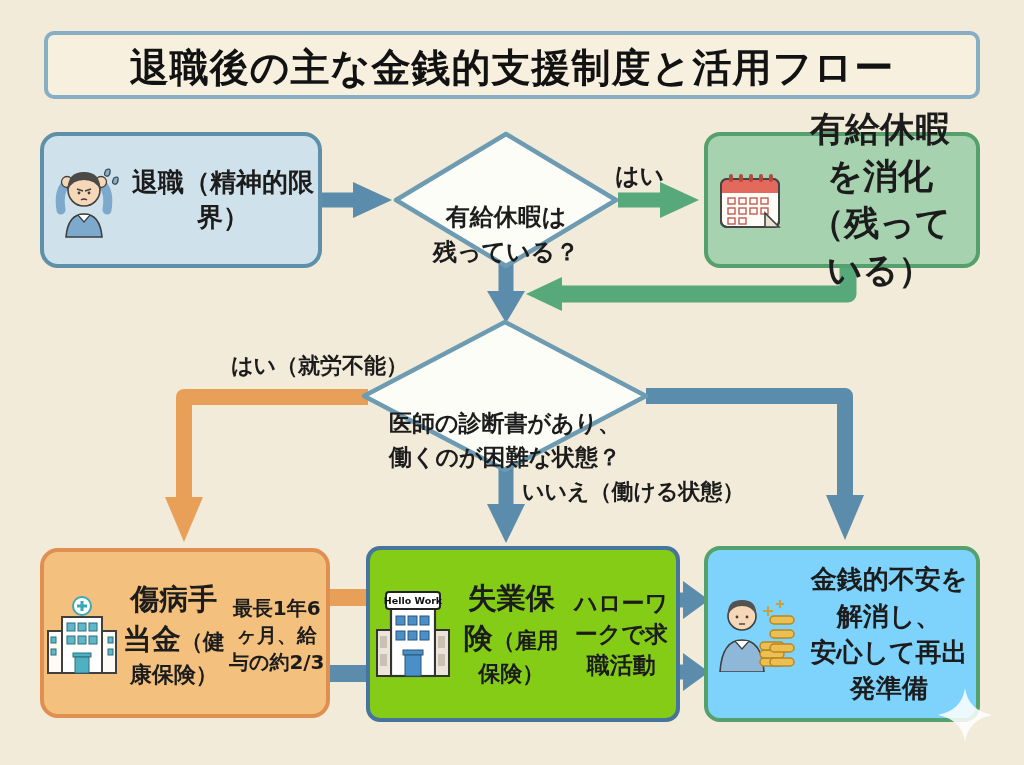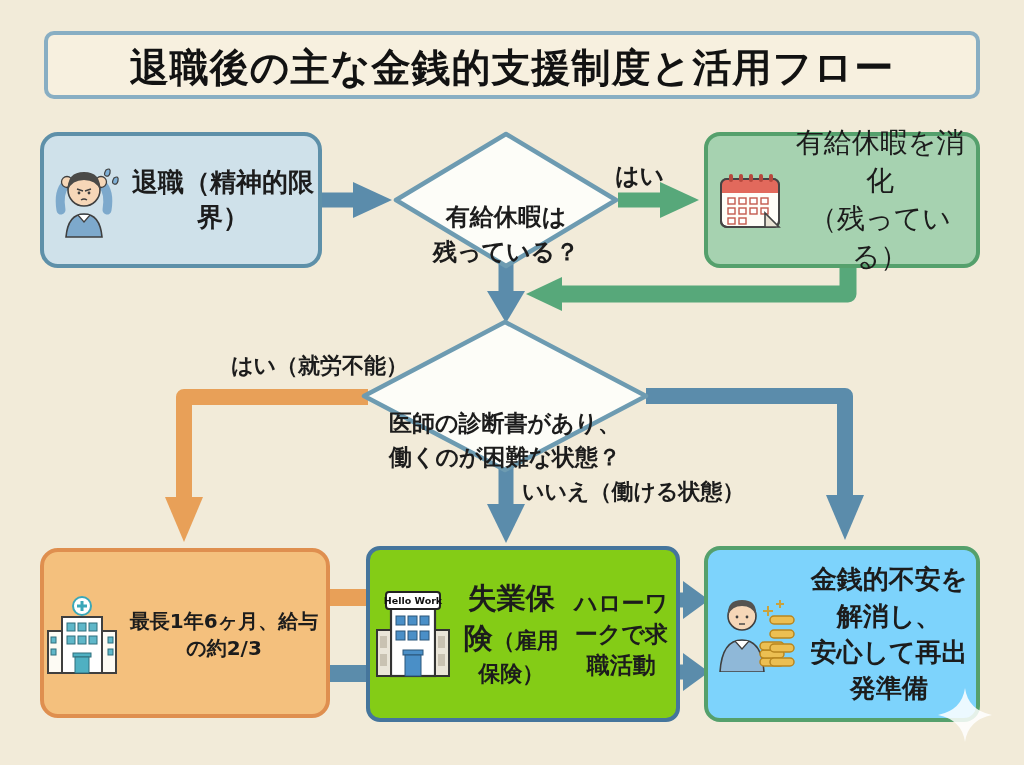--- a/index.html
+++ b/index.html
@@ -35,21 +35,21 @@
     left:40px; top:132px; width:282px; height:136px;
     background:#cfe1ea; border:4px solid #5e90a9; border-radius:18px;
     gap:4px;
   }
   .node-resign .lbl{ font-size:26px; font-weight:bold; }
   .node-paidleave{
     left:704px; top:132px; width:276px; height:136px;
     background:#a6d2b0; border:4px solid #55a06c;
     flex-direction:row; gap:12px; padding:0 10px;
   }
-  .node-paidleave .txt{ font-size:28px; font-weight:normal; text-align:center; line-height:1.35; }
+  .node-paidleave .txt{ font-size:35px; font-weight:bold; text-align:center; line-height:1.35; }
   .node-sick{
     left:40px; top:548px; width:290px; height:170px;
     background:#f4c07d; border:4px solid #df8f4f; border-radius:18px;
     gap:2px; padding-top:4px;
   }
   .node-unemp{
     left:366px; top:546px; width:314px; height:176px;
     background:#84cc16; border:4px solid #45759c; border-radius:14px;
     gap:2px;
   }
@@ -235,20 +235,23 @@
           <rect x="45" y="41" width="8" height="8"></rect>
         <rect x="7" y="42" width="5" height="6"></rect>
           <rect x="7" y="54" width="5" height="6"></rect>
         <rect x="64" y="42" width="5" height="6"></rect>
           <rect x="64" y="54" width="5" height="6"></rect>
       </g>
       <rect x="29" y="58" width="18" height="4" fill="#4fb0c2" stroke="#2f6f7c" stroke-width="1"></rect>
       <rect x="31" y="62" width="14" height="16" fill="#4fb0c2" stroke="#2f6f7c" stroke-width="1"></rect>
     </svg>
   </span>
+  <div>
+    <span class="big">傷病手当金</span><span class="mid">（健康保険）</span>
+  </div>
   <div class="detail">最長1年6ヶ月、給与の約2/3</div>
 </div>
 
 <div class="abs node node-unemp">
   <span class="ic">
     <svg width="86" height="88" viewBox="0 0 86 88">
       <rect x="21" y="18" width="44" height="68" fill="#fff" stroke="#333" stroke-width="2.2"></rect>
       <rect x="7" y="40" width="14" height="46" fill="#eae5d8" stroke="#333" stroke-width="2"></rect>
       <rect x="65" y="40" width="14" height="46" fill="#eae5d8" stroke="#333" stroke-width="2"></rect>
       <rect x="10" y="46" width="7" height="12" fill="#c9c2b2"></rect>

